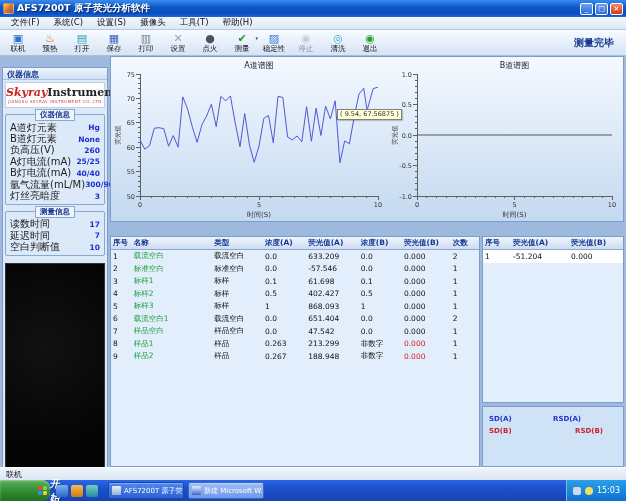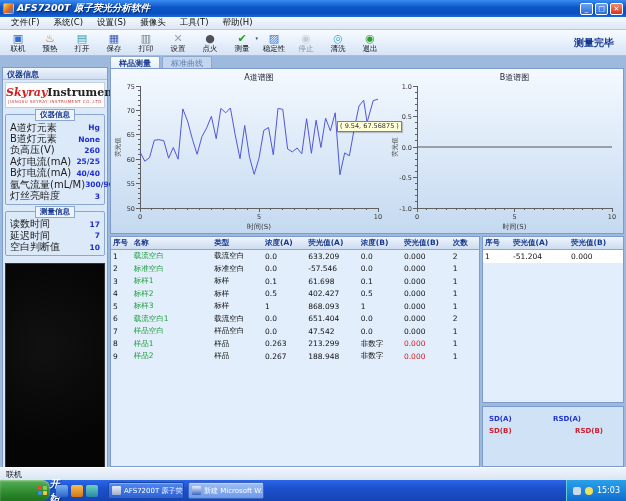--- a/index.html
+++ b/index.html
@@ -2,21 +2,21 @@
 <html><head>
 <meta charset="utf-8">
 <style>
   * { margin:0; padding:0; box-sizing:border-box; }
   html,body { width:626px; height:501px; overflow:hidden; }
   body { font-family:"DejaVu Sans","Liberation Sans",sans-serif; font-size:9px; background:#9db9dd; position:relative; }
 
   
   #titlebar { position:absolute; left:0; top:0; width:626px; height:17px;
     background:linear-gradient(#3a8bf0,#0b55c8 45%,#0b4fc0 80%,#1e6ad8);
-    display:flex; align-items:center; padding:8px 3px; color:#fff;font-style:italic; }
+    display:flex; align-items:center; padding:8px 3px; color:#fff; }
   #titlebar .app-ico { width:11px; height:11px; margin-right:3px;
     background:linear-gradient(135deg,#ffd24a,#e06a20 55%,#3a78d0); border-radius:2px; border:1px solid #fff3; }
   #titlebar .ttl { font-weight:bold; font-size:9.5px; text-shadow:1px 1px 1px #0008; flex:1; white-space:nowrap; }
   .winbtns { display:flex; gap:2px; }
   .winbtn { width:13px; height:12px; border:1px solid #fff; border-radius:2px; color:#fff;
     font-size:7px; line-height:10px; text-align:center;
     background:linear-gradient(#6aa2ee,#2f6cd8); }
   .winbtn.close { background:linear-gradient(#f08a6a,#d8341a); }
 
   
@@ -251,24 +251,20 @@
           <div class="info-row">
             <span class="lbl">空白判断值</span>
             <span class="val">10</span>
           </div>
         </div>
       </div>
     <div id="camera"></div>
   </div>
 
   <div id="rightarea">
-    <div id="tabs">
-        <span class="tab active">样品测量</span>
-        <span class="tab">标准曲线</span>
-      </div>
 
     <div id="charts">
       <div id="chartA"><svg width="276" height="162">
             <line x1="28" y1="138" x2="266" y2="138" stroke="#606060" stroke-width="1" shape-rendering="crispEdges"></line>
             <line x1="28" y1="16" x2="28" y2="138" stroke="#606060" stroke-width="1" shape-rendering="crispEdges"></line>
             <line x1="24" y1="138" x2="28" y2="138" stroke="#606060" stroke-width="1" shape-rendering="crispEdges"></line>
             <text x="23" y="140.5" font-size="6.5" text-anchor="end" fill="#333">50</text>
             <line x1="24" y1="113.60000000000001" x2="28" y2="113.60000000000001" stroke="#606060" stroke-width="1" shape-rendering="crispEdges"></line>
             <text x="23" y="116.10000000000001" font-size="6.5" text-anchor="end" fill="#333">55</text>
             <line x1="24" y1="89.2" x2="28" y2="89.2" stroke="#606060" stroke-width="1" shape-rendering="crispEdges"></line>

